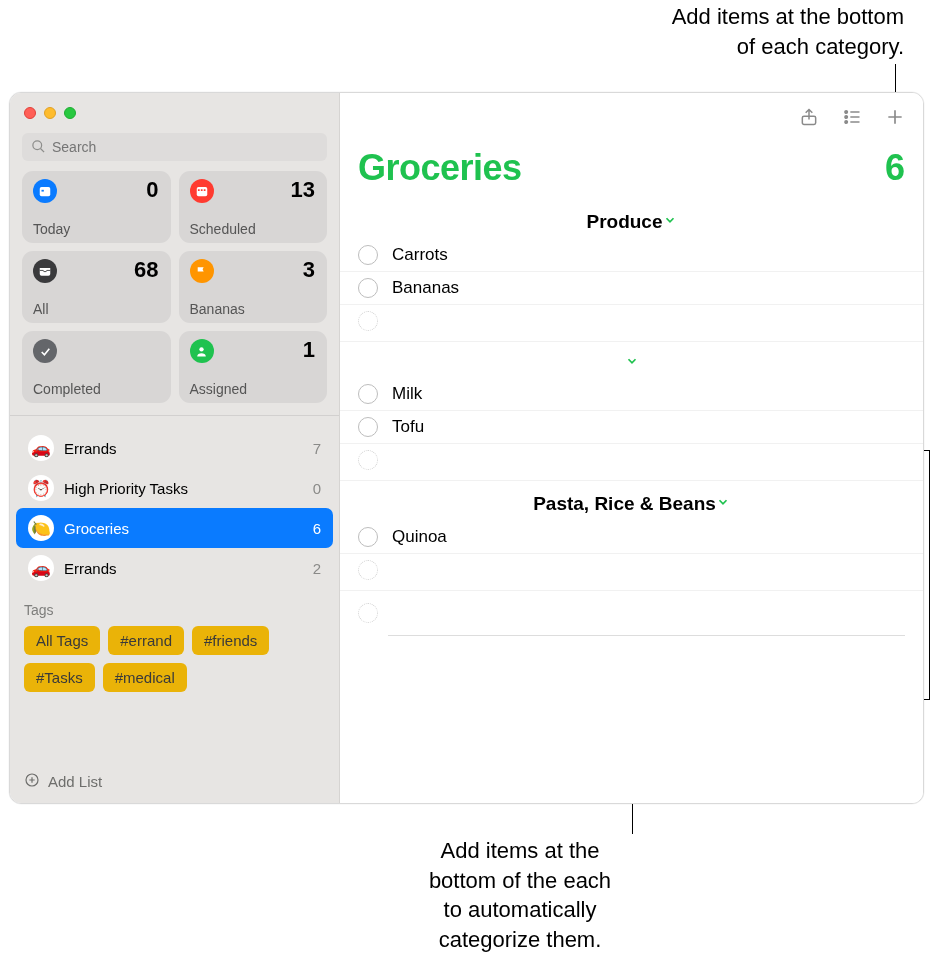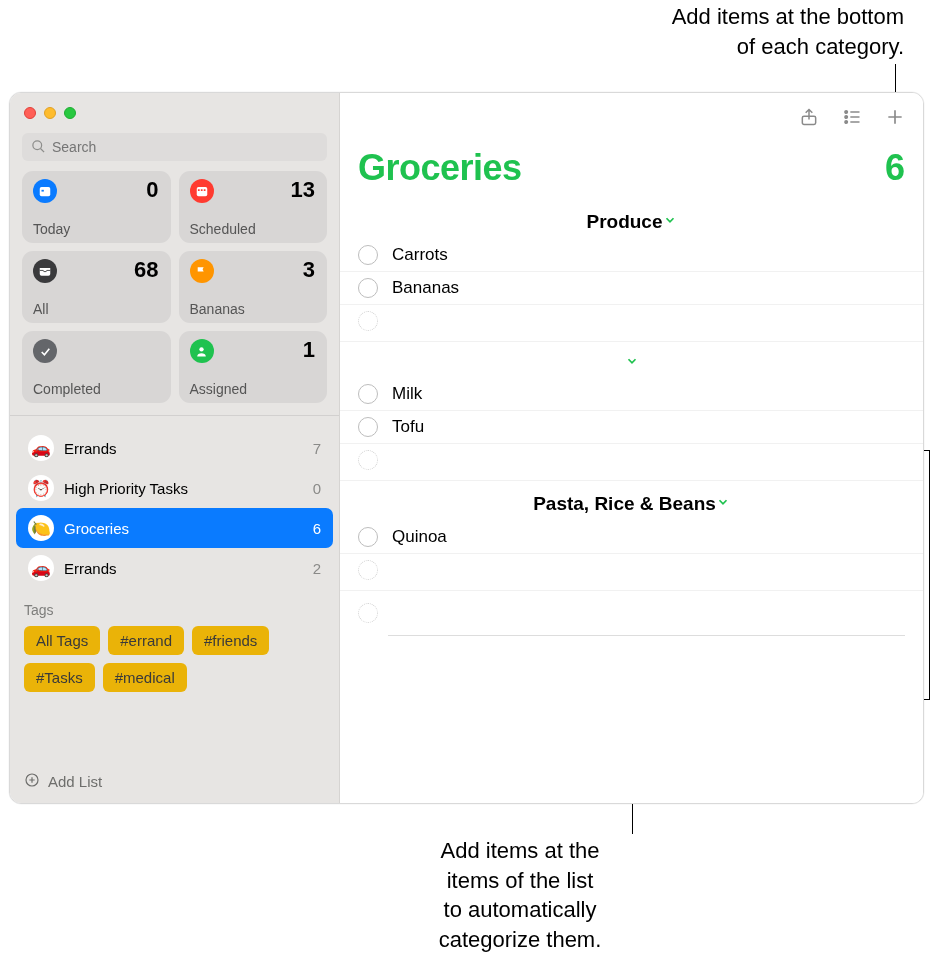--- a/index.html
+++ b/index.html
@@ -214,21 +214,21 @@
   }
   .line-under { height:1px; background:#ddd; margin-left:48px; margin-right:18px;}
 </style>
 </head>
 <body>
 
 <div class="callout callout-top" style="white-space:pre;">Add items at the bottom
 of each category.</div>
 <div class="callout-line-top" style="top:64px; right:36px; width:1px; height:30px;"></div>
 <div class="callout callout-bottom" style="white-space:pre;">Add items at the
-items of the list
+bottom of the each
 to automatically
 categorize them.</div>
 <div class="callout-line-bottom"></div>
 
 <div class="bracket" style="top:450px; height:250px;"></div>
 
 <div class="window">
 
   <div class="sidebar">
     <div class="traffic-lights">

